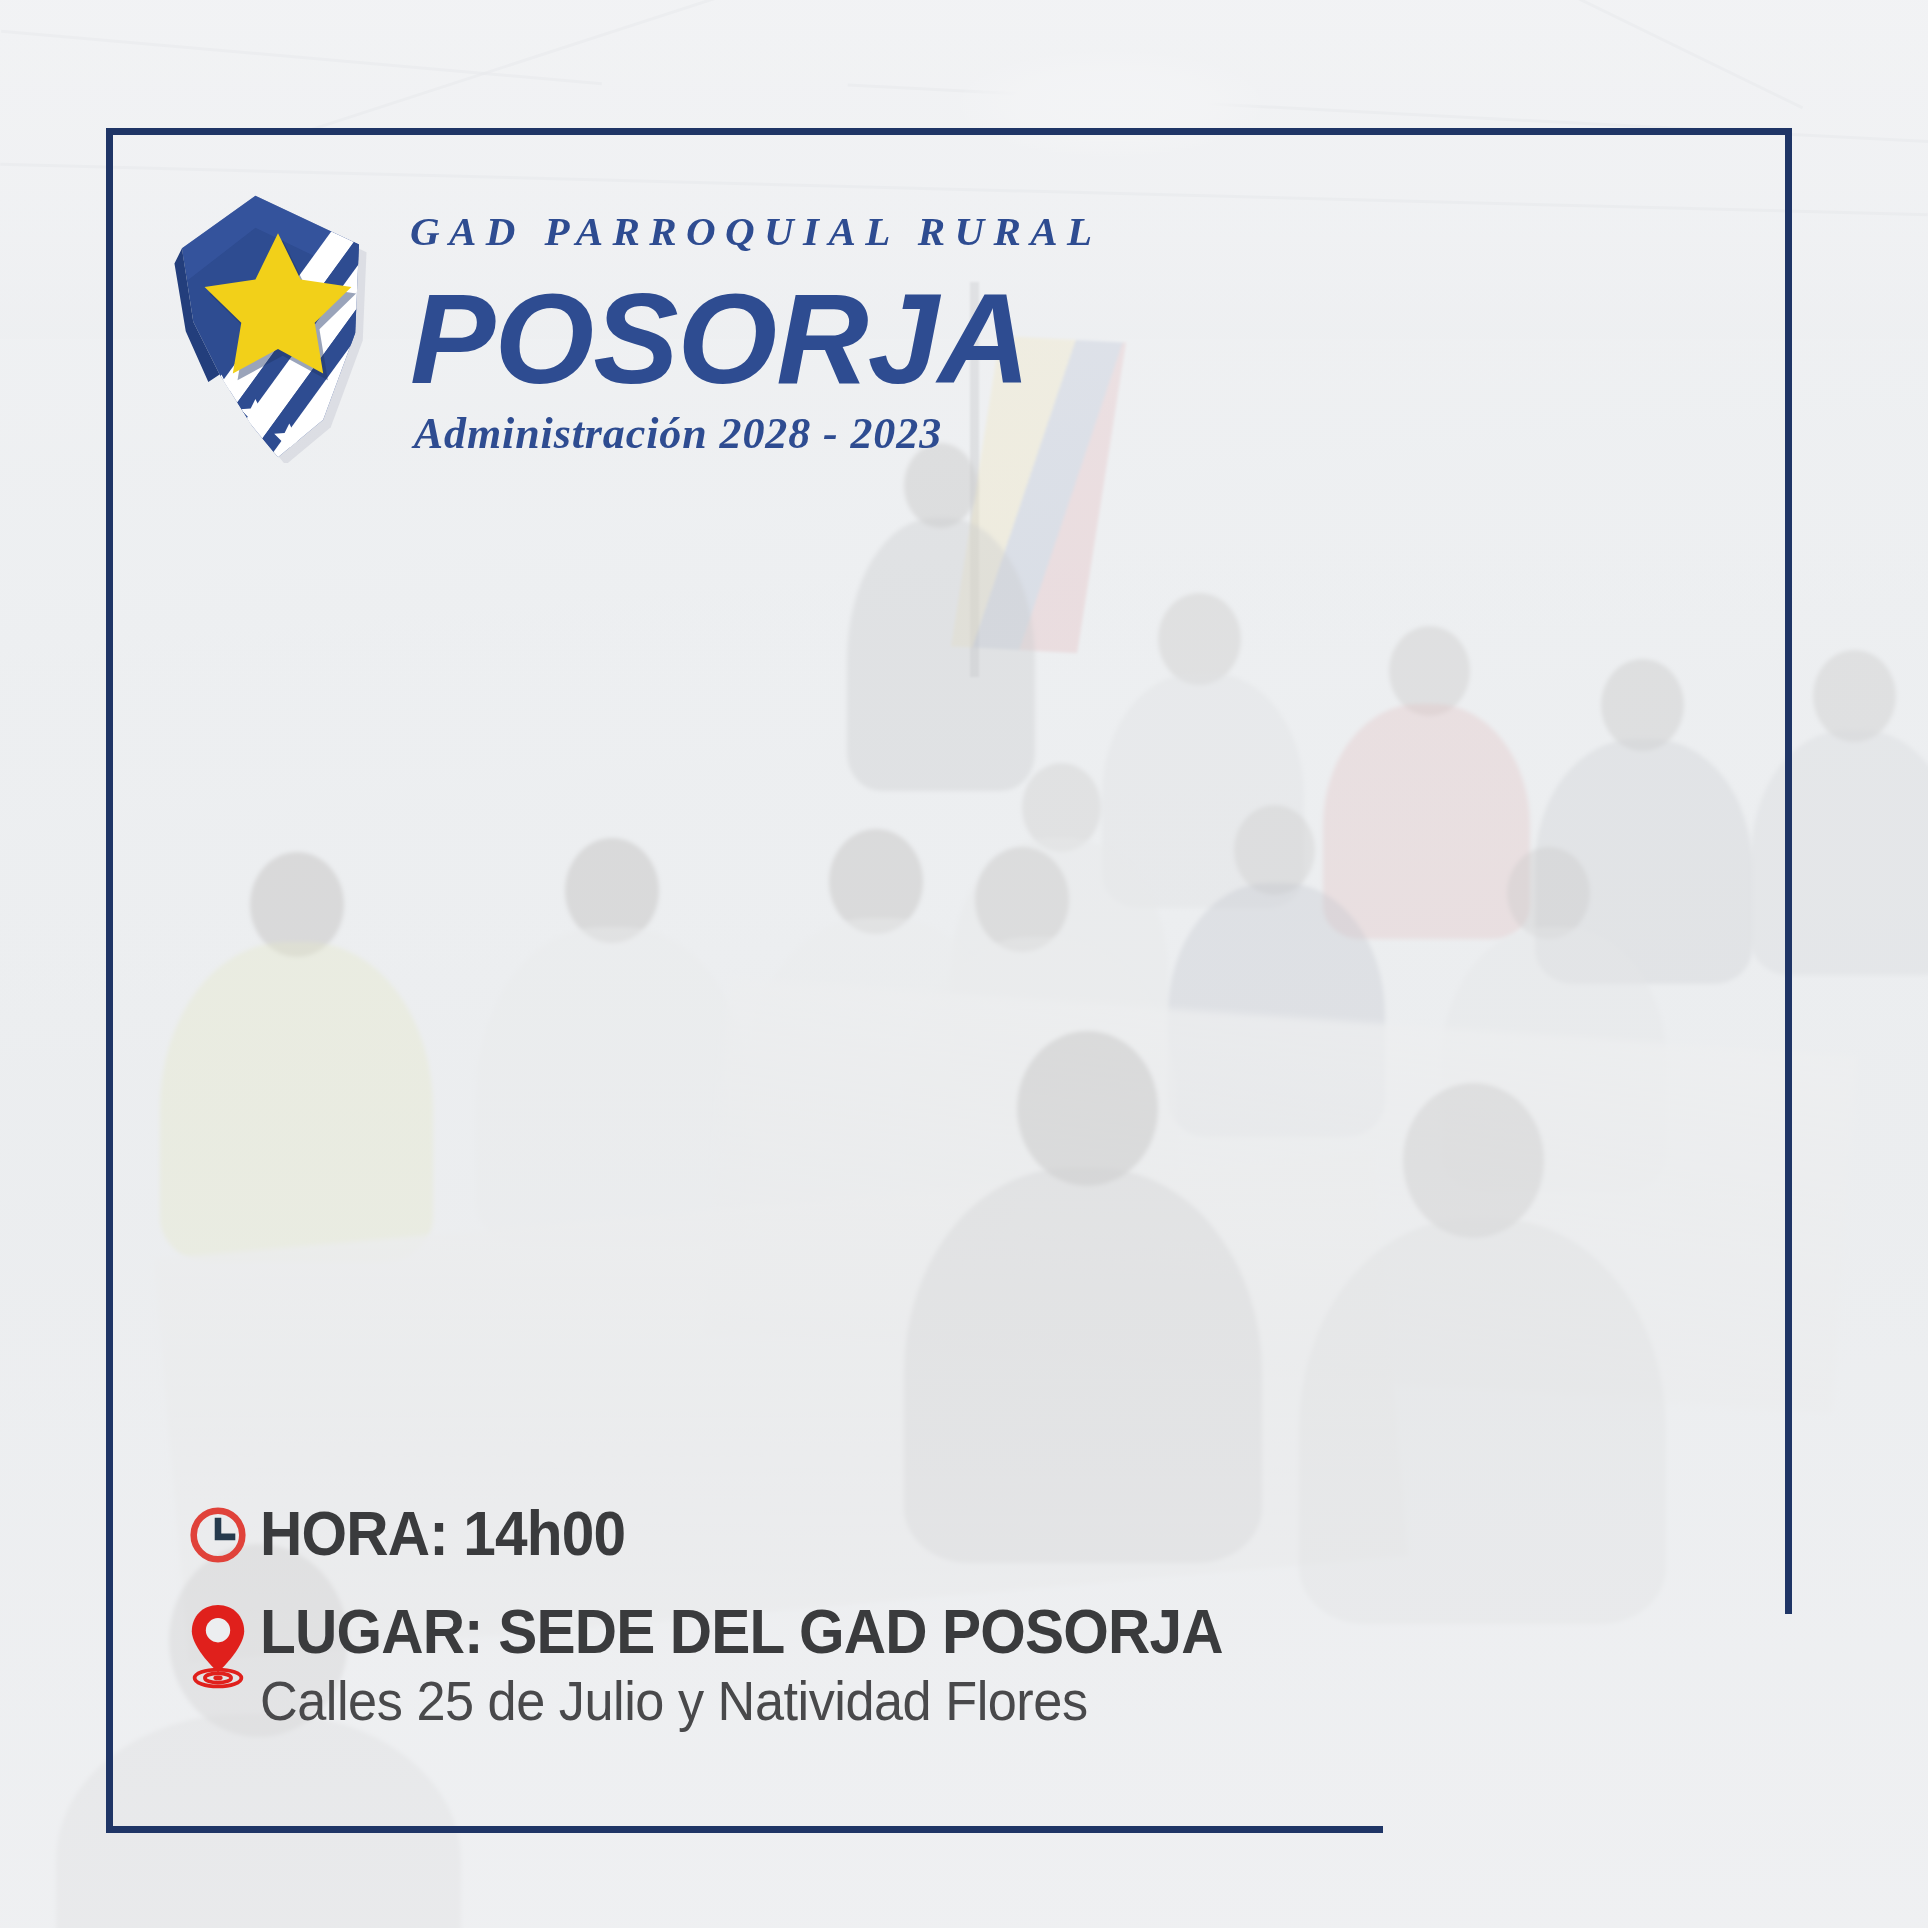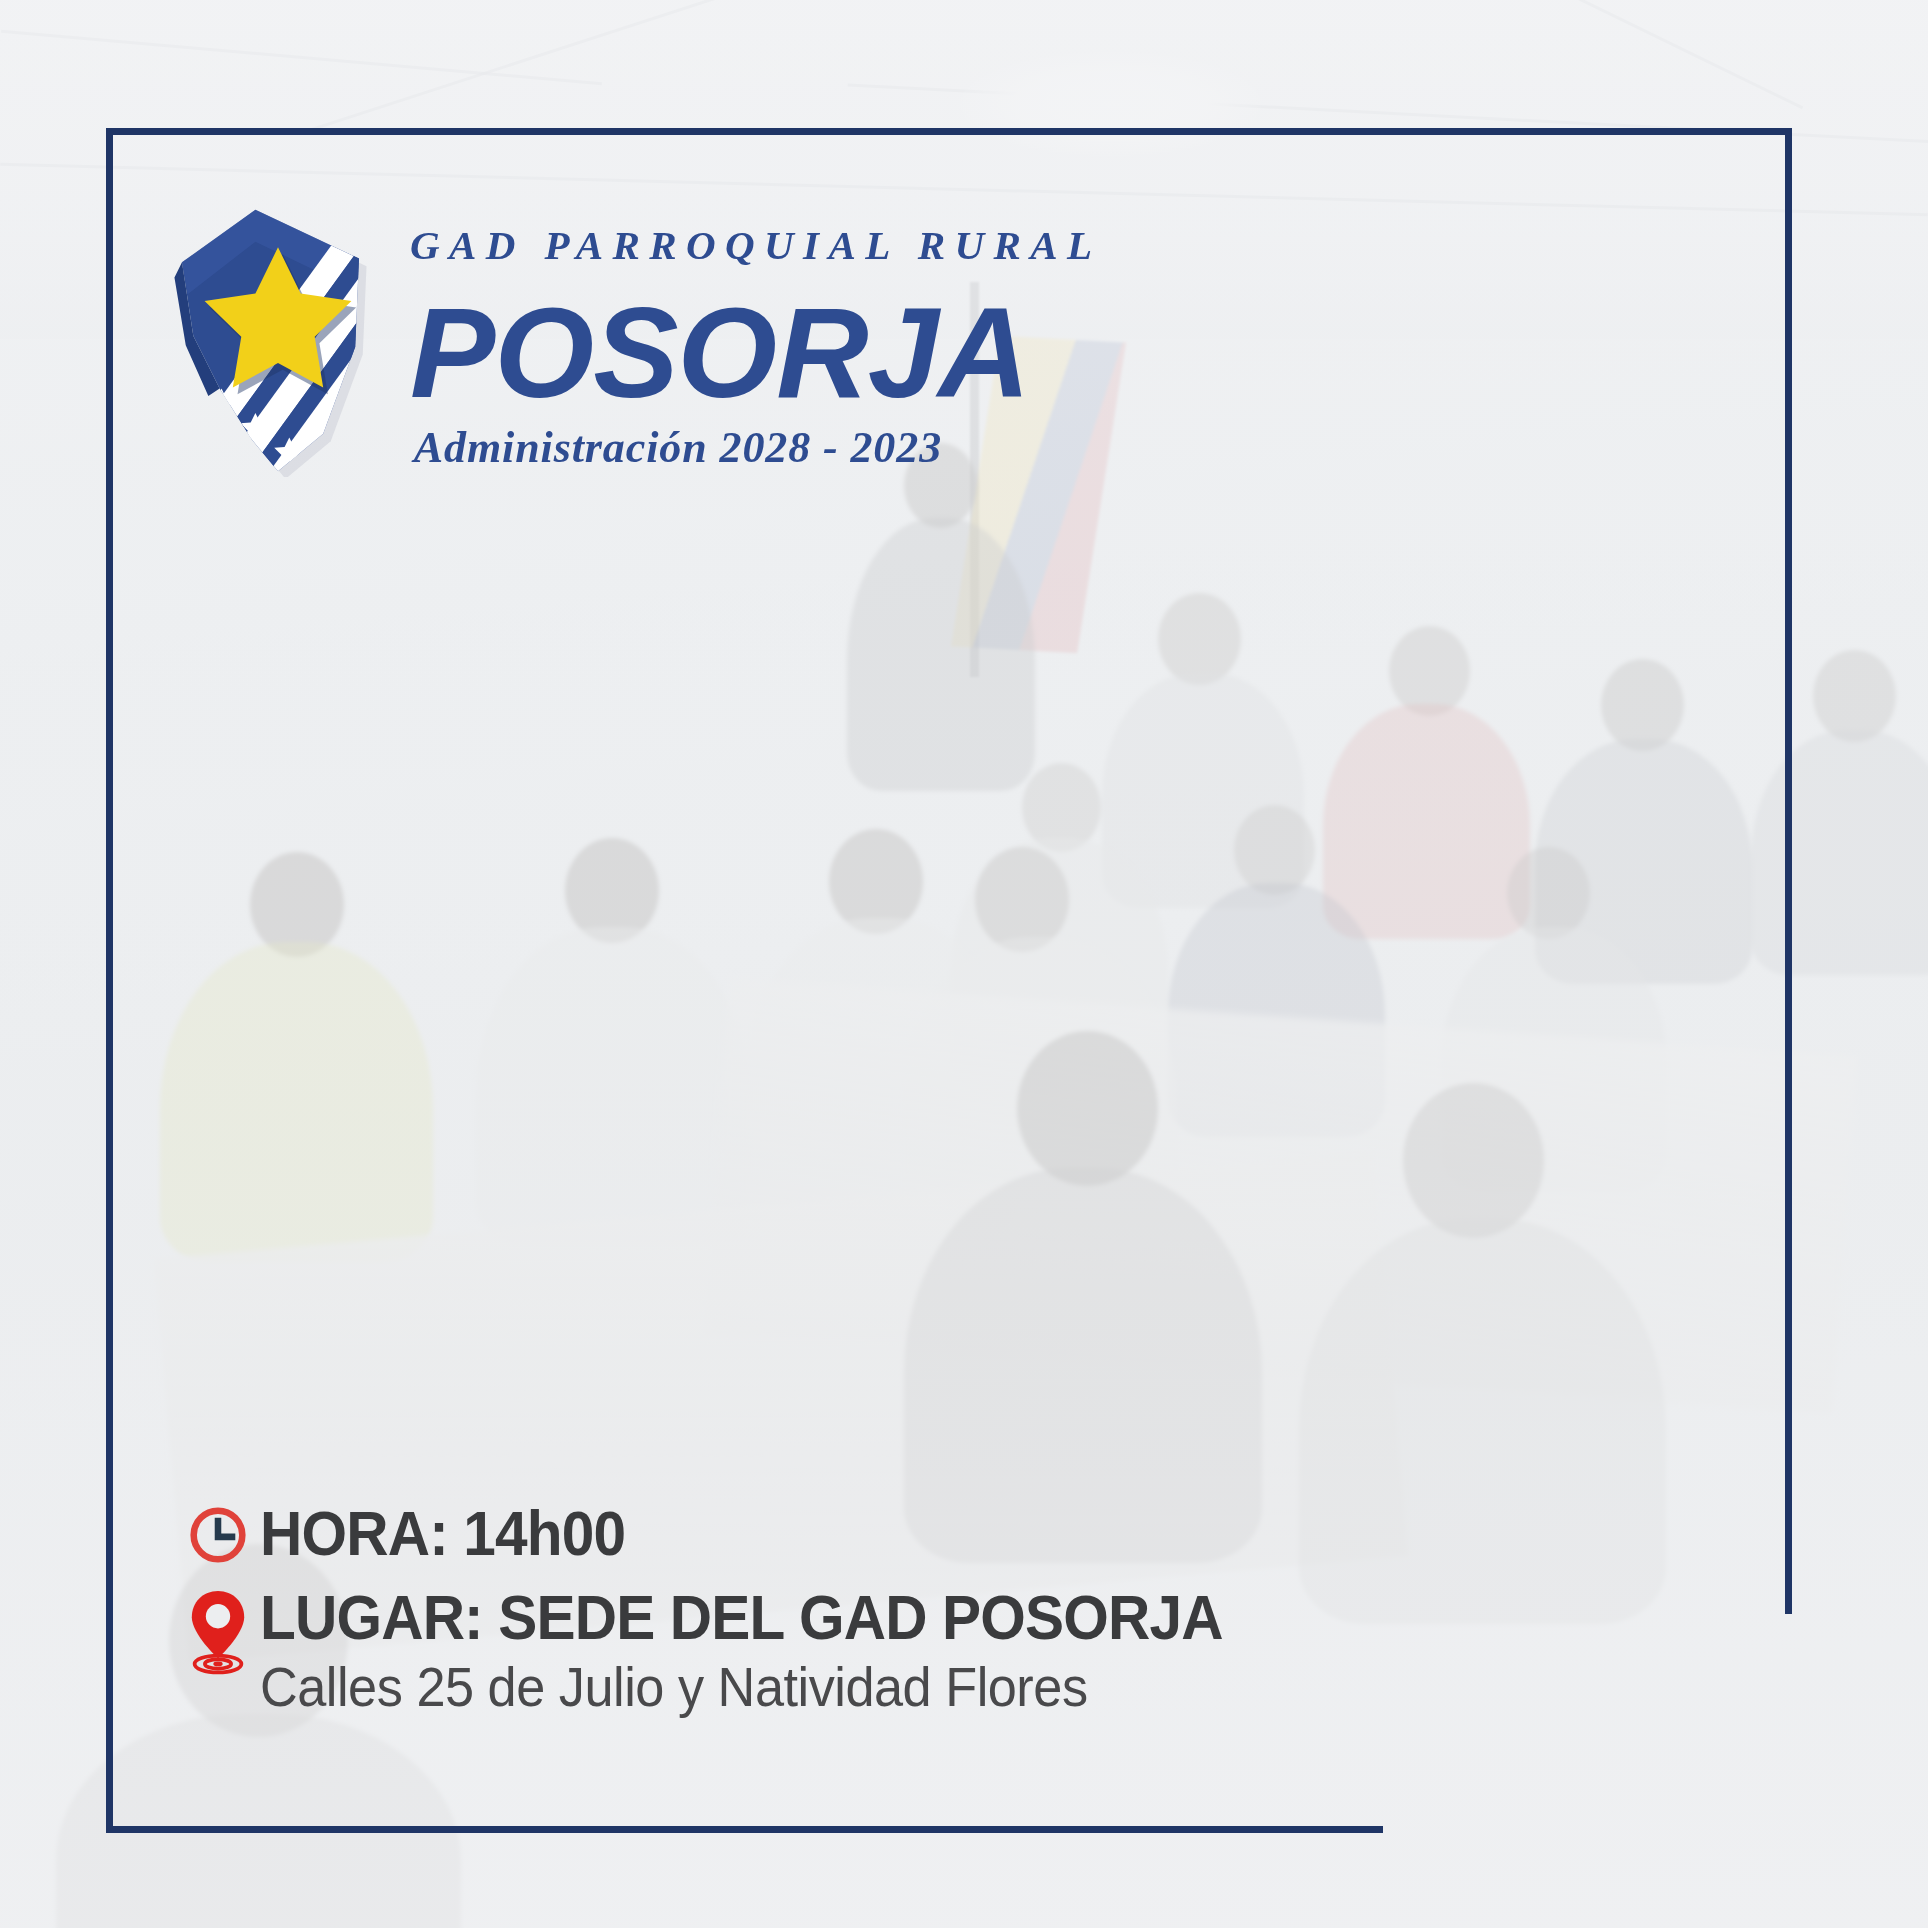--- a/index.html
+++ b/index.html
@@ -83,21 +83,21 @@
   .frame{ position:absolute; z-index:3; background:#1f3566; }
   .frame-top   { left:106px;  top:128px;  width:1686px; height:6.6px; }
   .frame-left  { left:106px;  top:128px;  width:6.6px;   height:1704px; }
   .frame-right { left:1785px; top:128px;  width:6.6px;   height:1486px; }
   .frame-bottom{ left:106px;  top:1826px; width:1277px;height:6.6px; }
 
   
   .content{ position:absolute; z-index:5; inset:0; }
 
   .logo-row{
-    position:absolute; left:165px; top:204px;
+    position:absolute; left:165px; top:190px;
     display:flex; align-items:flex-start;
   }
   .shield{ width:226px; height:273px; flex:0 0 auto; }
   .logo-text{ margin-left:19px; padding-top:21px; }
   .logo-kicker{
     font-family:"Liberation Serif", serif;
     font-style:italic; font-weight:700;
     font-size:41px; letter-spacing:9.4px;
     color:#2e4c91; line-height:1;
   }
@@ -142,21 +142,21 @@
   .t-body{
     font-family:"Liberation Sans", sans-serif;
     font-weight:700; font-size:57px;
     color:#3a3b3d; line-height:1.17;
     margin-top:17px; letter-spacing:-0.5px;
     transform:scaleX(.93); transform-origin:left center;
   }
 
   .info-block{ position:absolute; left:185px; top:1500px; }
   .info-row{ display:flex; align-items:flex-start; }
-  .info-row + .info-row{ margin-top:17px; }
+  .info-row + .info-row{ margin-top:31px; }
   .info-icon{ width:66px; flex:0 0 66px; display:flex; justify-content:center; padding-top:5.6px; }
   .info-text{ padding-left:9.4px; }
   .i-main{
     font-family:"Liberation Sans", sans-serif;
     font-weight:700; font-size:63px;
     color:#3a3b3d; line-height:1.06; letter-spacing:-0.9px;
     transform:scaleX(.93); transform-origin:left center;
   }
   .i-sub{
     font-family:"Liberation Sans", sans-serif;

